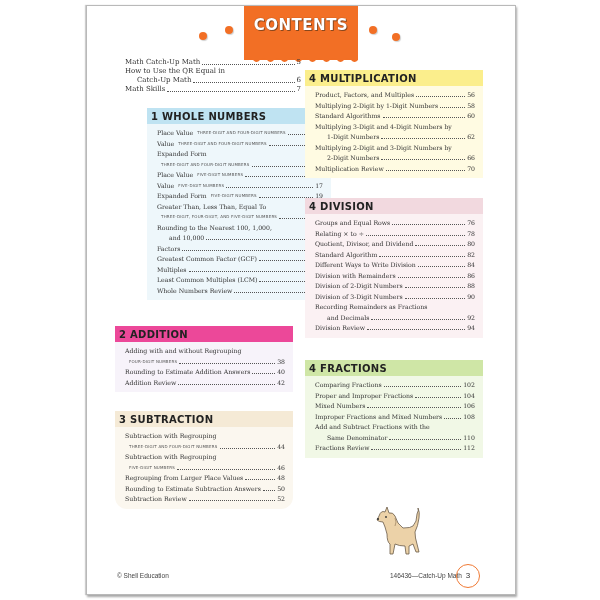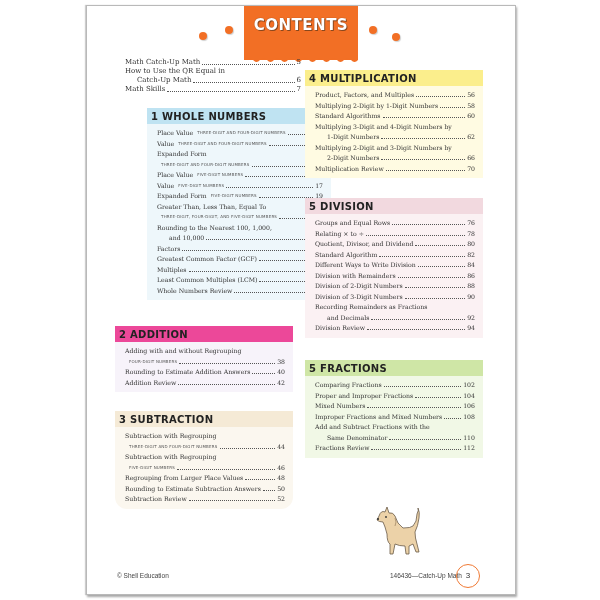--- a/index.html
+++ b/index.html
@@ -244,21 +244,21 @@
         </div>
       <div class="row">
           <span class="lbl">Multiplication Review</span>
           <span class="dots"></span>
           <span class="pg">70</span>
         </div>
     </div>
   </div>
 
   <div class="section" style="left:218px;top:192px;width:178px;background:#fbf1f3;">
-    <div class="head" style="background:#f2d9df;">5 DIVISION</div>
+    <div class="head" style="background:#f2d9df;">4 DIVISION</div>
     <div class="body">
       <div class="row">
           <span class="lbl">Groups and Equal Rows</span>
           <span class="dots"></span>
           <span class="pg">76</span>
         </div>
       <div class="row">
           <span class="lbl">Relating × to ÷</span>
           <span class="dots"></span>
           <span class="pg">78</span>
@@ -303,21 +303,21 @@
         </div>
       <div class="row">
           <span class="lbl">Division Review</span>
           <span class="dots"></span>
           <span class="pg">94</span>
         </div>
     </div>
   </div>
 
   <div class="section" style="left:218px;top:354px;width:178px;background:#f1f8e6;">
-    <div class="head" style="background:#cfe6a6;">5 FRACTIONS</div>
+    <div class="head" style="background:#cfe6a6;">4 FRACTIONS</div>
     <div class="body">
       <div class="row">
           <span class="lbl">Comparing Fractions</span>
           <span class="dots"></span>
           <span class="pg">102</span>
         </div>
       <div class="row">
           <span class="lbl">Proper and Improper Fractions</span>
           <span class="dots"></span>
           <span class="pg">104</span>

